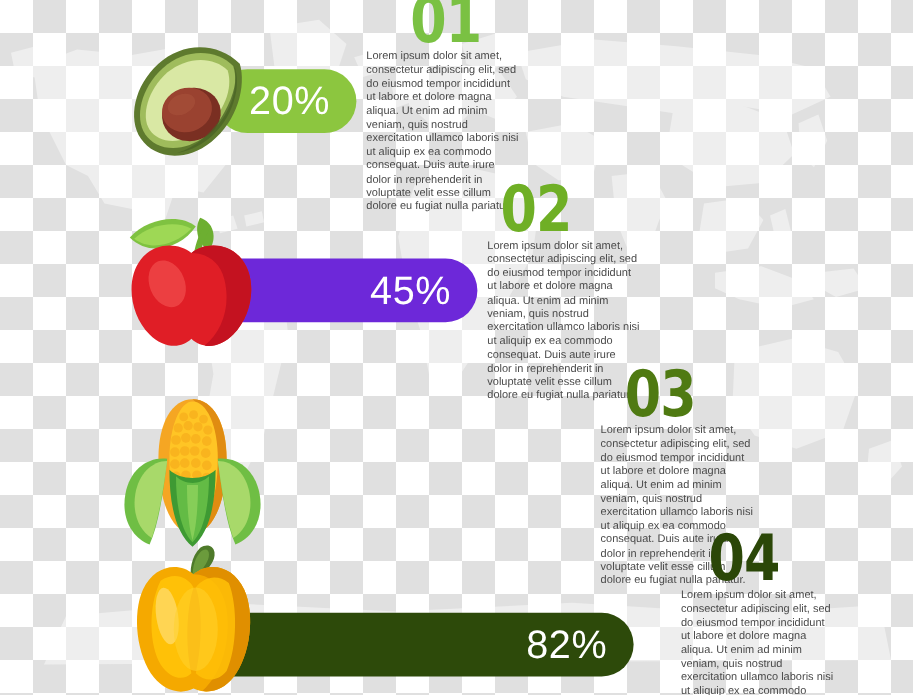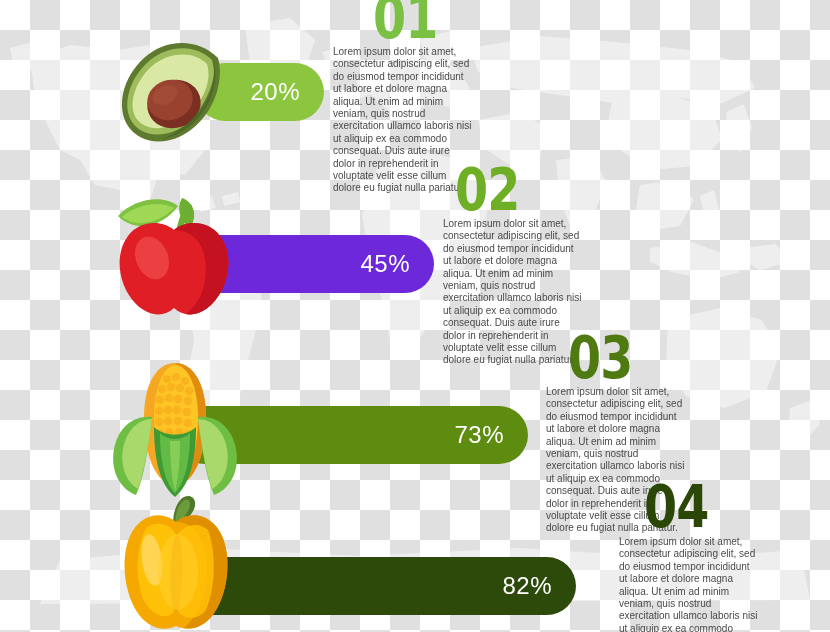--- a/index.html
+++ b/index.html
@@ -56,21 +56,21 @@
     height: 58px;
     border-radius: 29px;
     box-sizing: border-box;
     display: flex;
     align-items: center;
     justify-content: flex-end;
     z-index: 4;
   }
   .bar-value {
     color: #ffffff;
-    font-size: 24px;
+    font-size: 36px;
     font-weight: 300;
     letter-spacing: 0.5px;
     padding-right: 24px;
     line-height: 1;
     white-space: nowrap;
     font-family: "Liberation Sans", sans-serif;
   }
 
   
   .numeral {
@@ -216,23 +216,20 @@
       </svg>
     </div>
 
     <div class="numeral" style="left:455px; top:6px; color:#6FAF25;">02</div>
 
     <div class="textblock" style="left:443px; top:58px; width:140px;">Lorem ipsum dolor sit amet, consectetur adipiscing elit, sed do eiusmod tempor incididunt ut labore et dolore magna aliqua. Ut enim ad minim veniam, quis nostrud exercitation ullamco laboris nisi ut aliquip ex ea commodo consequat. Duis aute irure dolor in reprehenderit in voluptate velit esse cillum dolore eu fugiat nulla pariatur.</div>
   </div>
 
   <div class="row" style="top:320px; height:160px;">
 
-    <div class="bar" style="left:176px; top:86px; width:352px; background:#5E8C10;">
-      <span class="bar-value">73%</span>
-    </div>
 
     <div class="art" style="left:110px; top:35px; width:130px; height:145px;">
       <svg viewBox="0 0 130 145" xmlns="http://www.w3.org/2000/svg">
         <g>
 
           <path d="M65 8 C84 8 96 30 96 62 C96 100 84 130 65 130 C46 130 34 100 34 62 C34 30 46 8 65 8 Z" fill="#F5A623"></path>
           <path d="M65 8 C84 8 96 30 96 62 C96 100 84 130 65 130 C60 130 56 126 53 120 C70 116 80 90 80 58 C80 32 74 14 65 8 Z" fill="#E08C11"></path>
           <path d="M65 10 C78 10 88 32 88 62 C88 98 78 124 65 124 C54 124 44 98 44 62 C44 32 54 10 65 10 Z" fill="#FFC525"></path>
 
           <g fill="#F8B11E" opacity="0.85">

